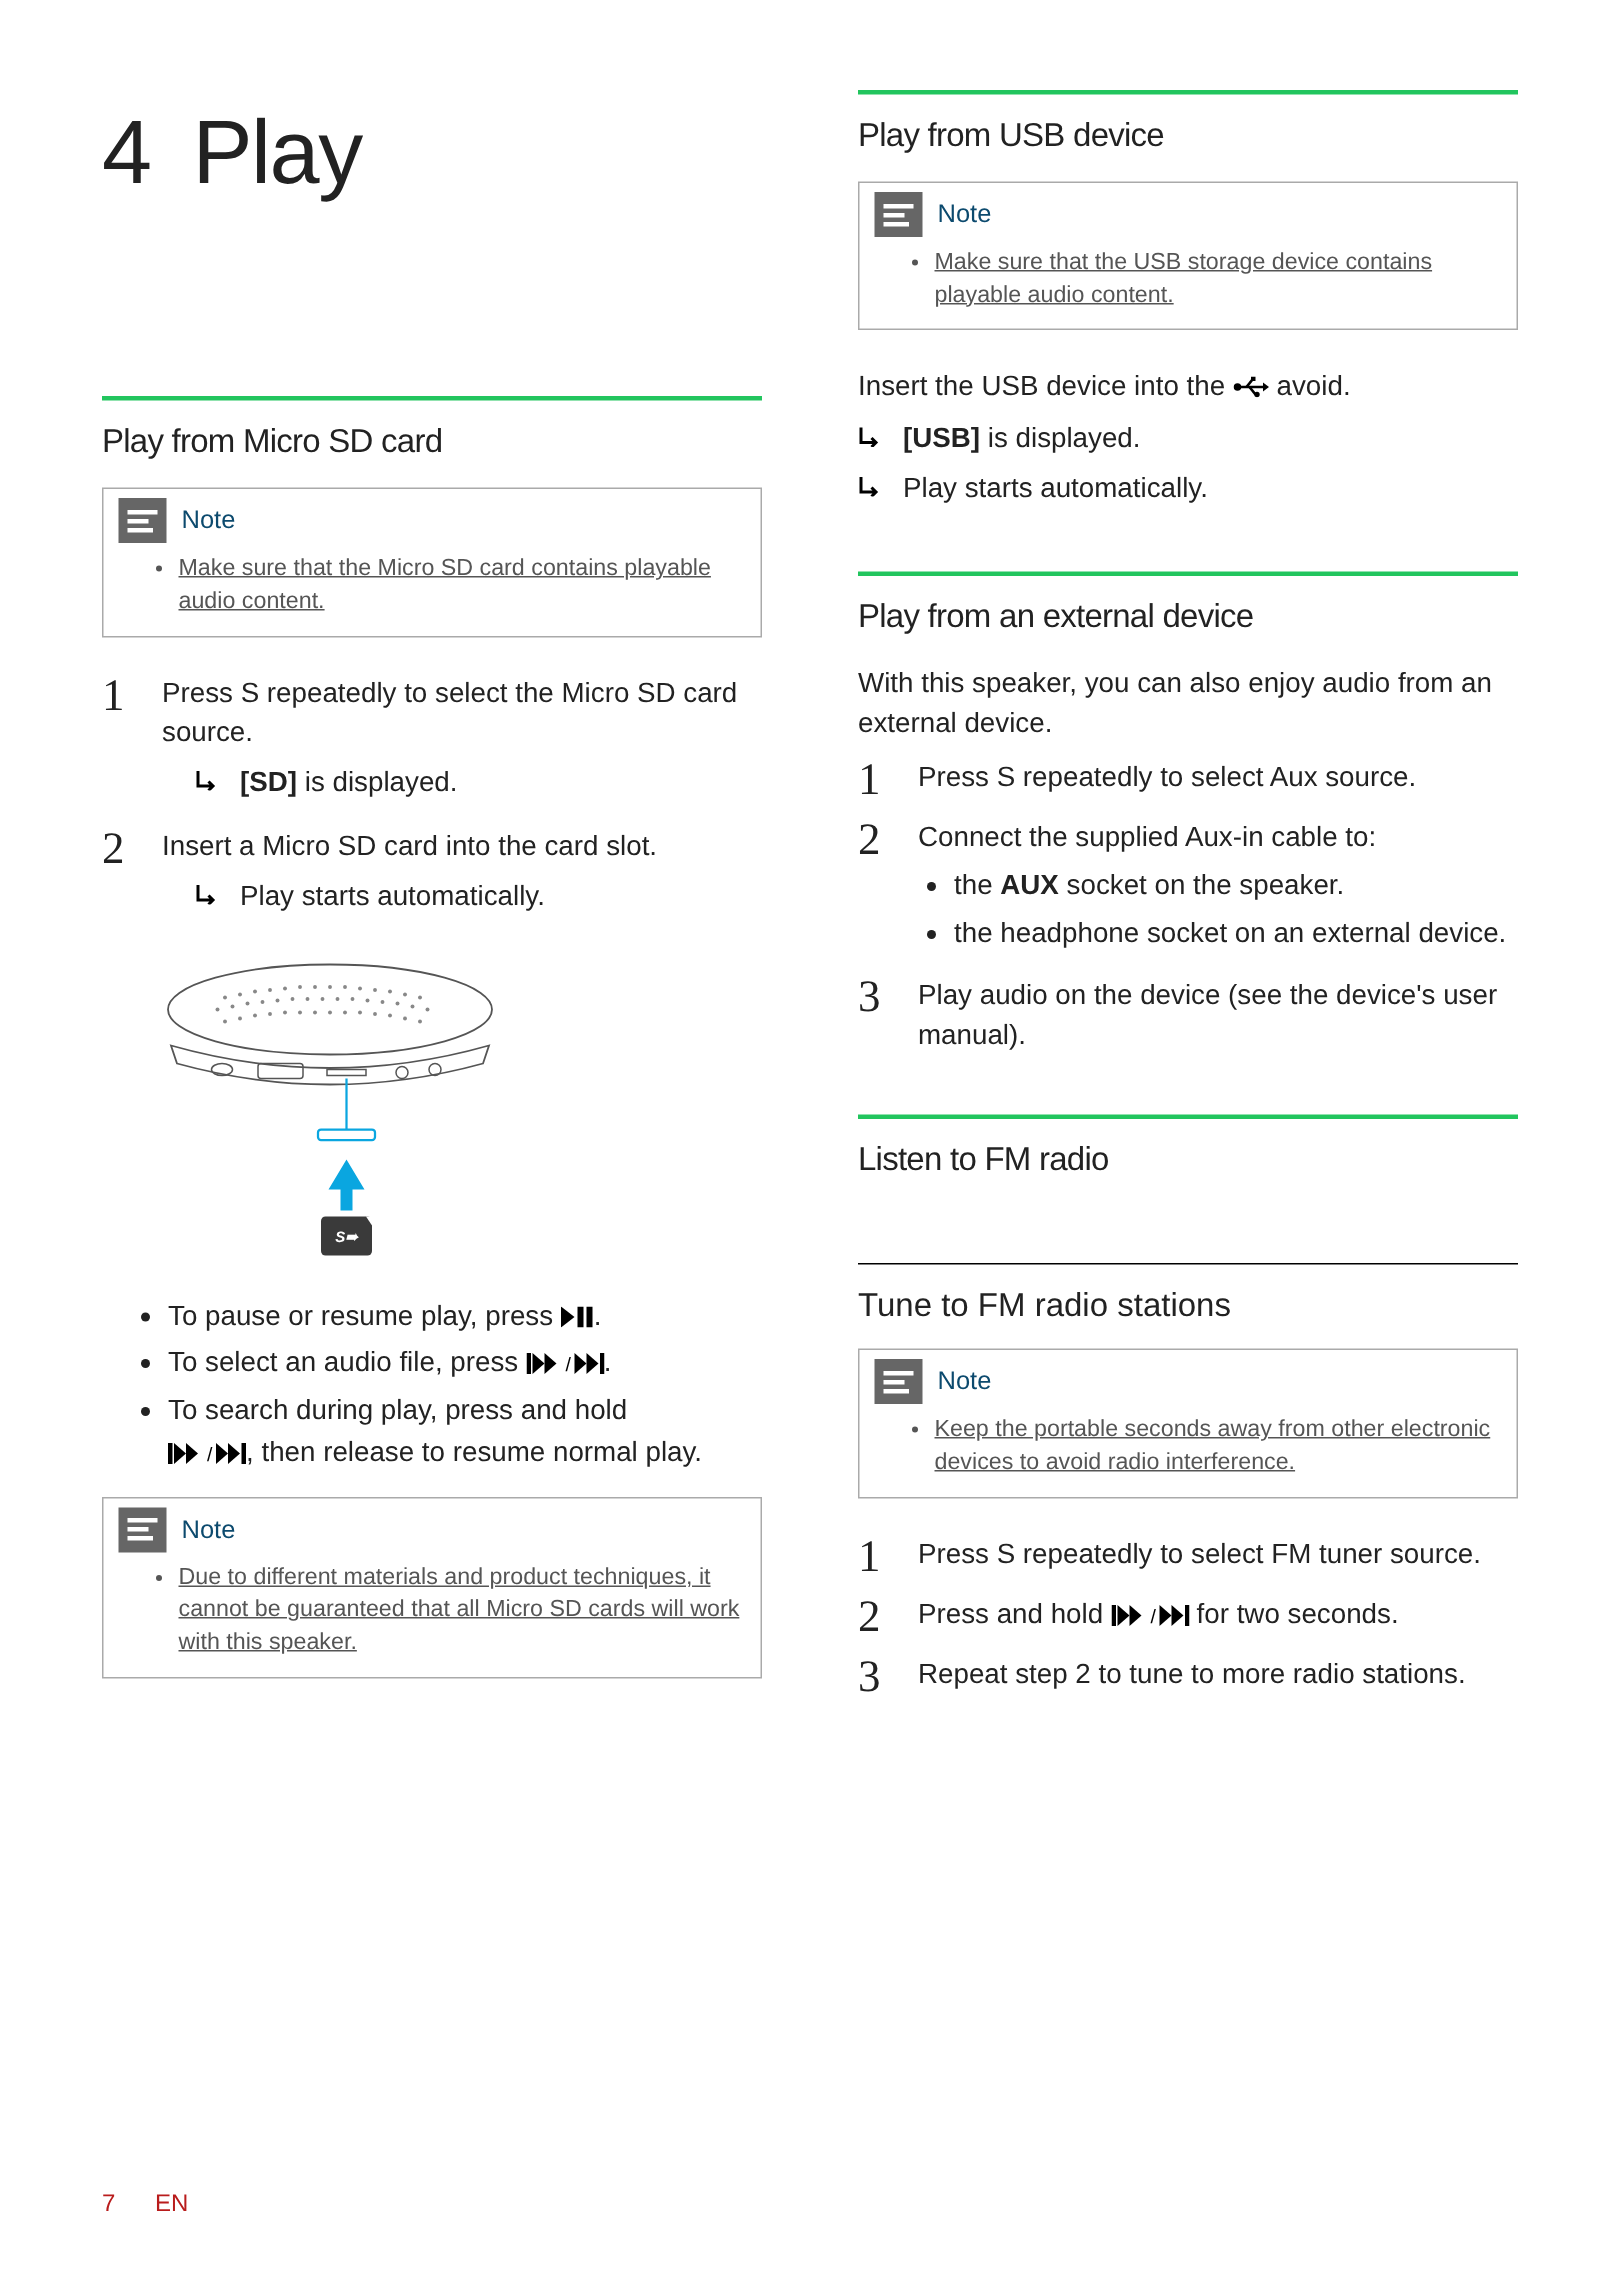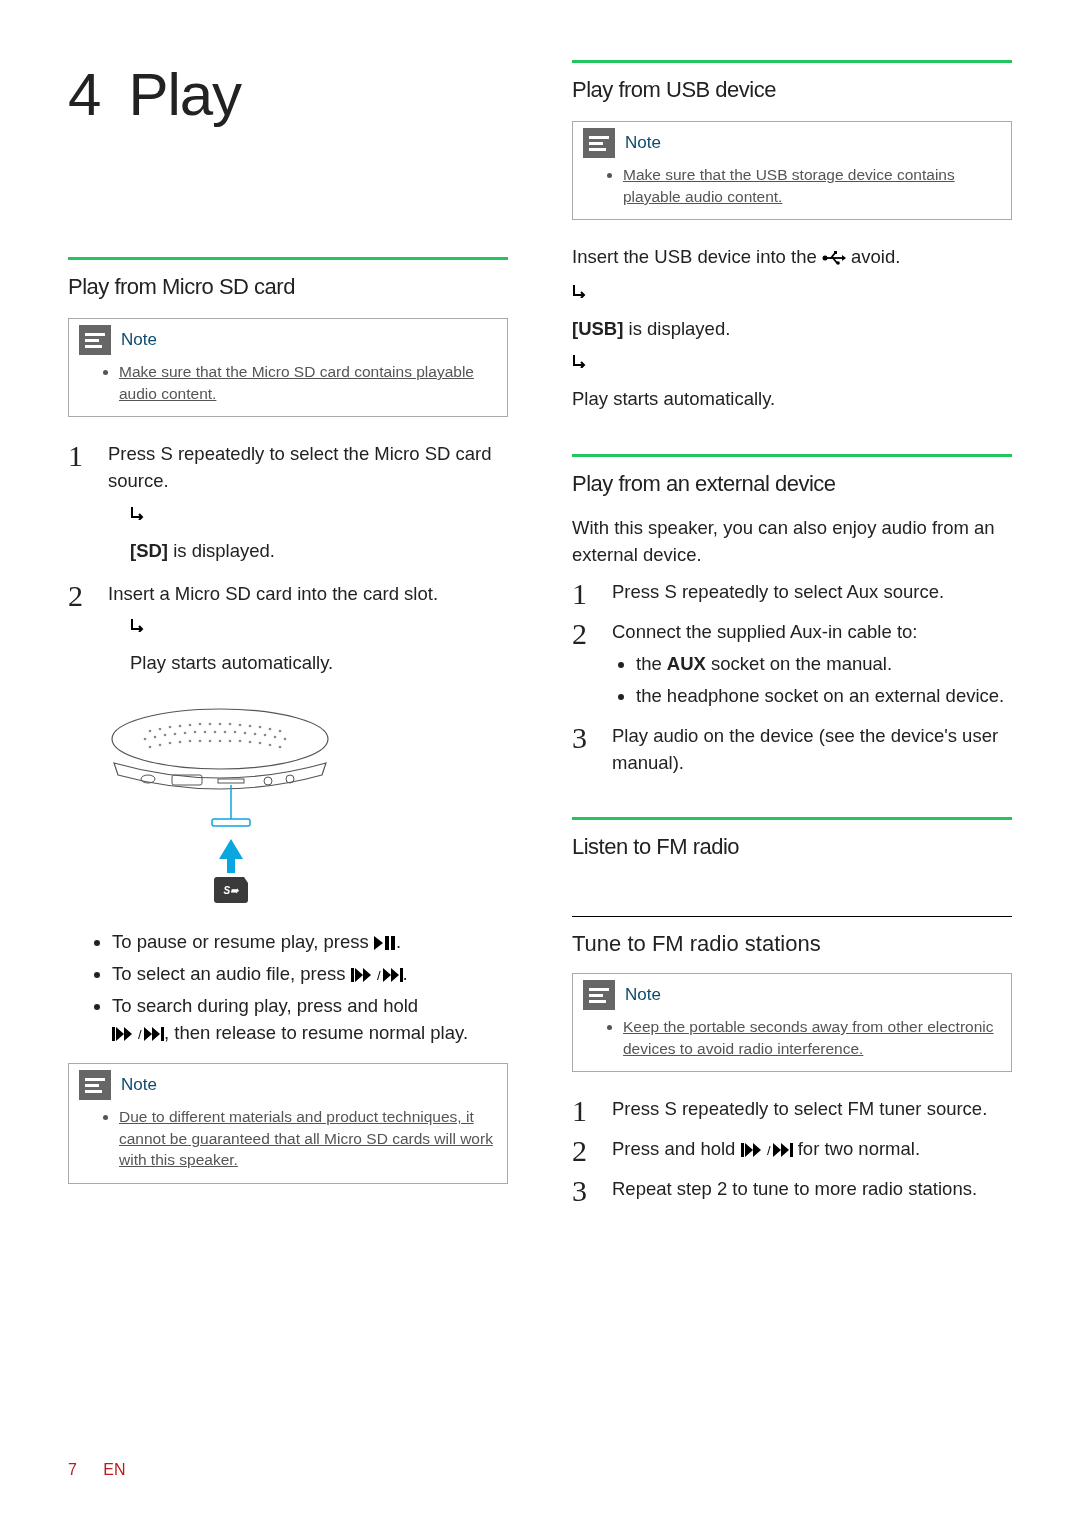--- a/index.html
+++ b/index.html
@@ -8,20 +8,21 @@
     height: 1527px;
     background: #fff;
     font-family: "Gill Sans", "Segoe UI", Helvetica, Arial, sans-serif;
     color: #222;
     padding: 60px 68px 40px 68px;
     position: relative;
   }
   .columns {
     display: flex;
     gap: 64px;
+    align-items: flex-end;
   }
   .col {
     flex: 1;
     min-width: 0;
   }
   h1.chapter {
     font-size: 60px;
     font-weight: 400;
     margin-bottom: 60px;
     letter-spacing: -1px;
@@ -90,21 +91,20 @@
     line-height: 1;
     font-family: Georgia, serif;
   }
   .step .body { flex: 1; }
   .result {
     display: flex;
     gap: 10px;
     margin: 6px 0 6px 22px;
     font-size: 18.5px;
     line-height: 1.45;
-    flex-direction: column;
   }
   .result-nomargin { margin-left: 0; }
   .result .arrow { min-width: 20px; }
   .arrow svg { width: 18px; height: 14px; }
   .bullets {
     list-style: disc;
     padding-left: 44px;
     font-size: 18.5px;
     line-height: 1.5;
   }
@@ -369,21 +369,21 @@
     <div class="steps">
       <div class="step">
         <div class="num">1</div>
         <div class="body"><span>Press S repeatedly to select Aux source.</span></div>
       </div>
       <div class="step">
         <div class="num">2</div>
         <div class="body">
           <span>Connect the supplied Aux-in cable to:</span>
           <ul class="bullets" style="padding-left:24px">
-            <li><span>the </span><strong class="key">AUX</strong><span> socket on the manual.</span></li>
+            <li><span>the </span><strong class="key">AUX</strong><span> socket on the speaker.</span></li>
             <li>the headphone socket on an external device.</li>
           </ul>
         </div>
       </div>
       <div class="step">
         <div class="num">3</div>
         <div class="body"><span>Play audio on the device (see the device's user manual).</span></div>
       </div>
     </div>
 
@@ -419,21 +419,21 @@
         <div class="body">
           <span>
             <span>Press and hold </span><span class="icon-inline"><svg width="52" height="14" viewBox="0 0 52 14">
                   <rect x="0" y="0" width="3" height="14"></rect>
                   <polygon points="12,7 4,0 4,14"></polygon>
                   <polygon points="20,7 12,0 12,14"></polygon>
                   <text x="26" y="12" font-size="13">/</text>
                   <polygon points="32,0 40,7 32,14"></polygon>
                   <polygon points="40,0 48,7 40,14"></polygon>
                   <rect x="49" y="0" width="3" height="14"></rect>
-                </svg></span><span> for two normal.</span>
+                </svg></span><span> for two seconds.</span>
           </span>
         </div>
       </div>
       <div class="step">
         <div class="num">3</div>
         <div class="body"><span>Repeat step 2 to tune to more radio stations.</span></div>
       </div>
     </div>
 
   </div>

